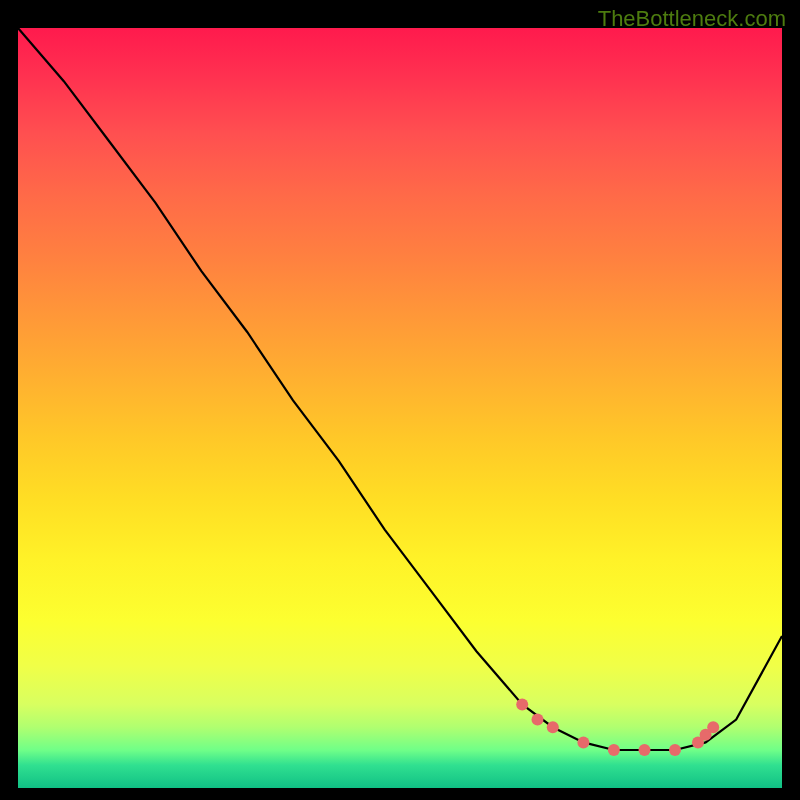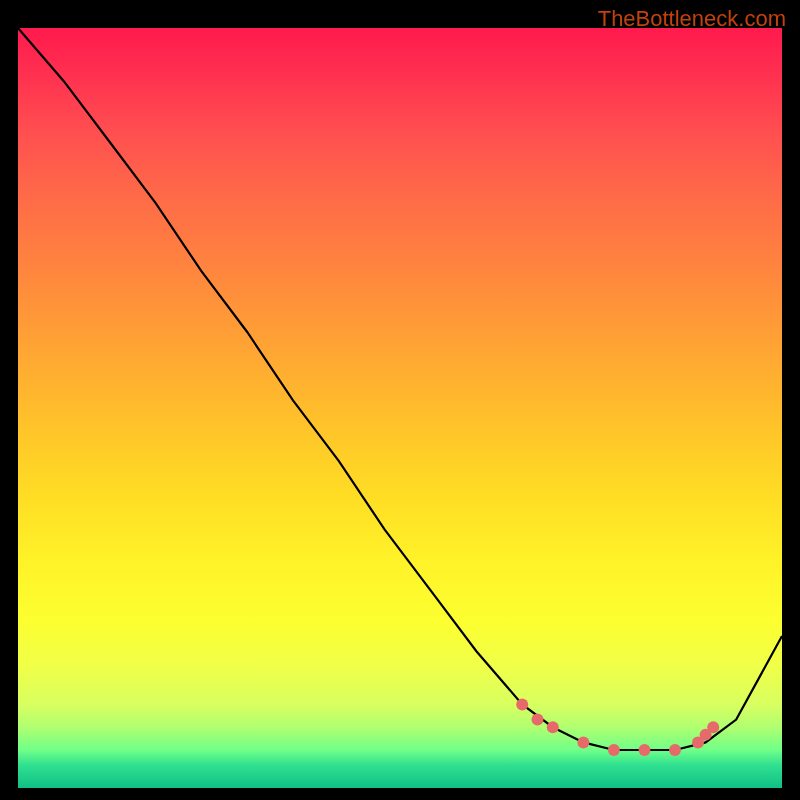--- a/index.html
+++ b/index.html
@@ -7,21 +7,21 @@
     width: 800px;
     height: 800px;
     background: #000;
     position: relative;
     font-family: Arial, sans-serif;
   }
   .watermark {
     position: absolute;
     top: 6px;
     right: 14px;
-    color: #c2410c;
+    color: #4d7c0f;
     font-size: 22px;
     font-weight: 400;
     z-index: 10;
   }
   .plot-area {
     position: absolute;
     left: 18px;
     top: 28px;
     width: 764px;
     height: 760px;

